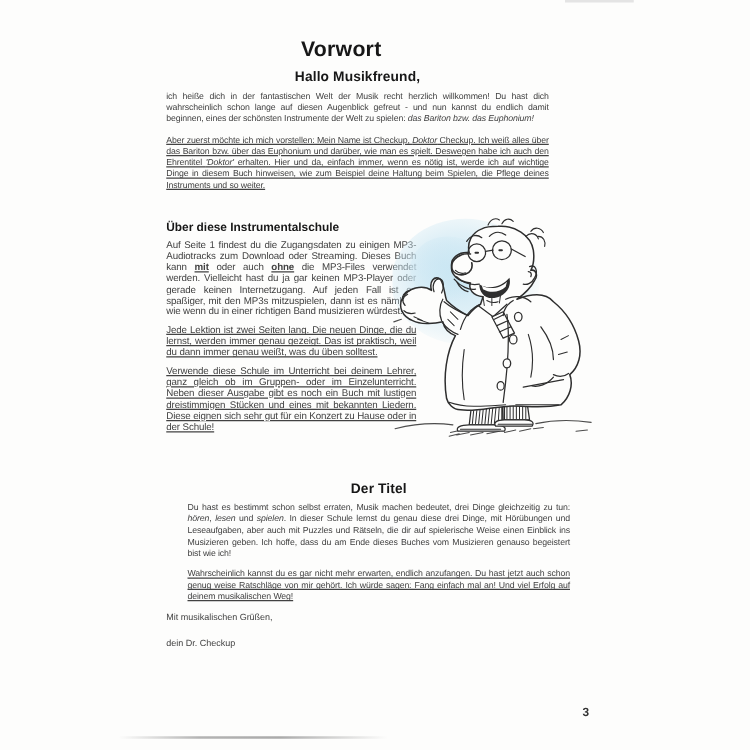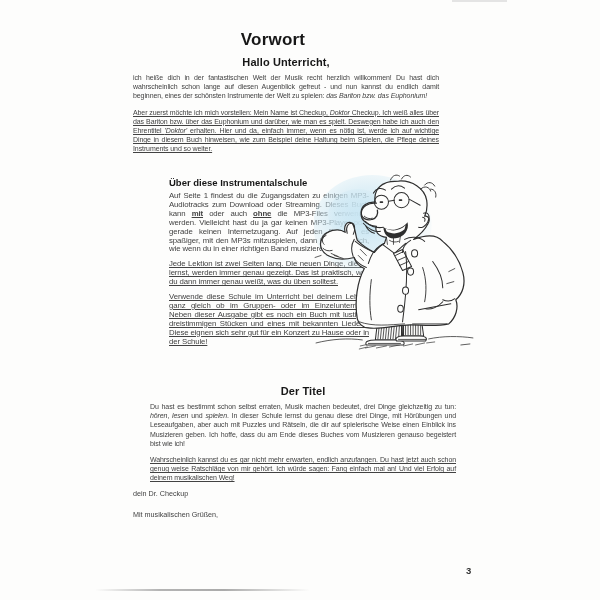--- a/index.html
+++ b/index.html
@@ -30,21 +30,21 @@
     margin:0;font-size:7px;line-height:9.2px;letter-spacing:-0.1px;
     text-align:justify;color:var(--body-text);
   }
   p.body + p.body{margin-top:7px;text-decoration:underline;}
   #school{width:200px;}
   #school p.body{font-size:7.8px;line-height:8.9px;text-align:justify;}
   #school p.body + p.body{margin-top:6px;}
   .it{font-style:italic;}
   .bd{font-weight:bold;text-decoration:underline;}
   #greeting{top:56px;left:133px;width:306px;}
-  #school{top:177px;left:133px;margin-left:36px;}
+  #school{top:177px;left:133px;}
   #title-section{top:385px;left:150px;width:306px;}
   #title-section h2{font-size:11px;}
   #closing{top:489px;left:133px;width:306px;font-size:7.2px;line-height:9px;}
   #closing .line{margin:0;}
   #closing .line + .line{margin-top:12px;}
   #page-number{
     position:absolute;left:466px;top:565px;font-size:9.5px;font-weight:bold;color:#333;
   }
   #illustration{position:absolute;left:314px;top:171px;width:166px;height:181px;}
   #illustration svg{display:block;width:166px;height:181px;}
@@ -65,21 +65,21 @@
   }
 </style>
 </head>
 <body>
 
 <div class="page">
 
   <div class="doc-title">Vorwort</div>
 
   <div class="sec" id="greeting">
-    <h2>Hallo Unterricht,</h2>
+    <h2>Hallo Musikfreund,</h2>
     <p class="body"><span>ich heiße dich in der fantastischen Welt der Musik recht herzlich willkommen! Du hast dich wahrscheinlich schon lange auf diesen Augenblick gefreut - und nun kannst du endlich damit beginnen, eines der schönsten Instrumente der Welt zu spielen: </span><span class="it">das Bariton bzw. das Euphonium!</span></p>
     <p class="body"><span>Aber zuerst möchte ich mich vorstellen: Mein Name ist Checkup, </span><span class="it">Doktor</span><span> Checkup. Ich weiß alles über das Bariton bzw. über das Euphonium und darüber, wie man es spielt. Deswegen habe ich auch den Ehrentitel </span><span class="it">'Doktor'</span><span> erhalten. Hier und da, einfach immer, wenn es nötig ist, werde ich auf wichtige Dinge in diesem Buch hinweisen, wie zum Beispiel deine Haltung beim Spielen, die Pflege deines Instruments und so weiter.</span></p>
   </div>
 
   <div class="sec" id="school">
     <h3 class="left">Über diese Instrumentalschule</h3>
     <p class="body"><span>Auf Seite 1 findest du die Zugangsdaten zu einigen MP3-Audiotracks zum Download oder Streaming. Dieses Buch kann </span><span class="bd">mit</span><span> oder auch </span><span class="bd">ohne</span><span> die MP3-Files verwendet werden. Vielleicht hast du ja gar keinen MP3-Player oder gerade keinen Internetzugang. Auf jeden Fall ist es spaßiger, mit den MP3s mitzuspielen, dann ist es nämlich, wie wenn du in einer richtigen Band musizieren würdest!</span></p>
     <p class="body"><span>Jede Lektion ist zwei Seiten lang. Die neuen Dinge, die du lernst, werden immer genau gezeigt. Das ist praktisch, weil du dann immer genau weißt, was du üben solltest.</span></p>
     <p class="body"><span>Verwende diese Schule im Unterricht bei deinem Lehrer, ganz gleich ob im Gruppen- oder im Einzelunterricht. Neben dieser Ausgabe gibt es noch ein Buch mit lustigen dreistimmigen Stücken und eines mit bekannten Liedern. Diese eignen sich sehr gut für ein Konzert zu Hause oder in der Schule!</span></p>
   </div>
@@ -188,22 +188,22 @@
     </svg>
   </div>
 
   <div class="sec" id="title-section">
     <h2>Der Titel</h2>
     <p class="body"><span>Du hast es bestimmt schon selbst erraten, Musik machen bedeutet, drei Dinge gleichzeitig zu tun: </span><span class="it">hören</span><span>, </span><span class="it">lesen</span><span> und </span><span class="it">spielen</span><span>. In dieser Schule lernst du genau diese drei Dinge, mit Hörübungen und Leseaufgaben, aber auch mit Puzzles und Rätseln, die dir auf spielerische Weise einen Einblick ins Musizieren geben. Ich hoffe, dass du am Ende dieses Buches vom Musizieren genauso begeistert bist wie ich!</span></p>
     <p class="body"><span>Wahrscheinlich kannst du es gar nicht mehr erwarten, endlich anzufangen. Du hast jetzt auch schon genug weise Ratschläge von mir gehört. Ich würde sagen: Fang einfach mal an! Und viel Erfolg auf deinem musikalischen Weg!</span></p>
   </div>
 
   <div class="sec" id="closing">
+    <p class="line">Mit musikalischen Grüßen,</p>
     <p class="line">dein Dr. Checkup</p>
-    <p class="line">Mit musikalischen Grüßen,</p>
   </div>
 
   <div id="page-number">3</div>
 
   <div id="bottom-edge-shadow"></div>
   <div id="scan-artifact-line"></div>
 
 </div>
 
 </body></html>

